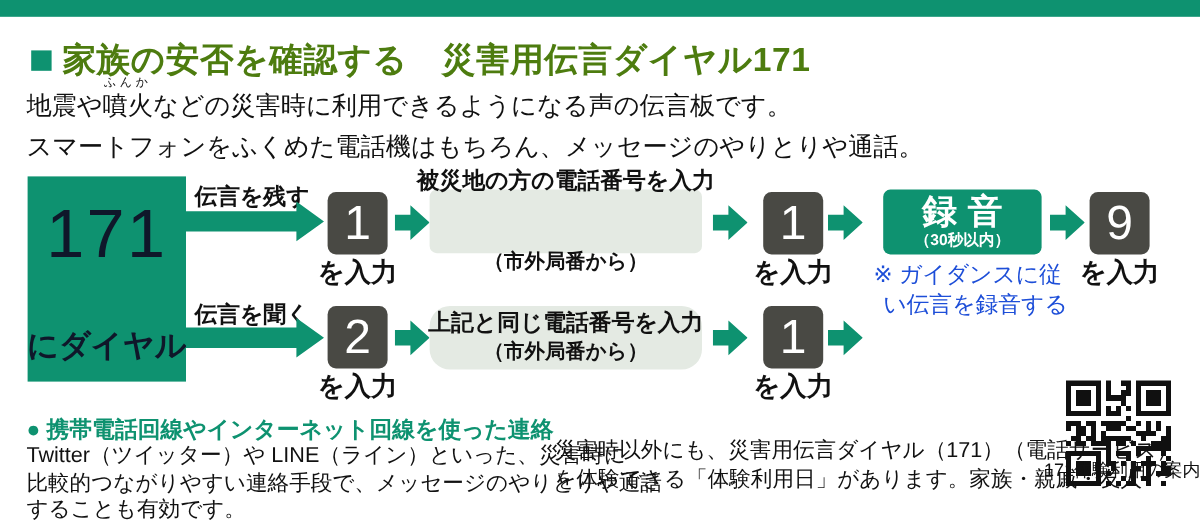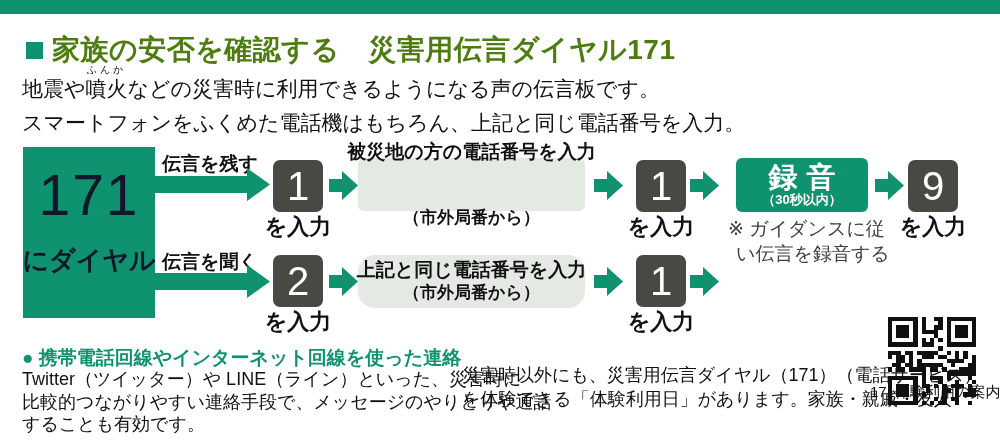--- a/index.html
+++ b/index.html
@@ -17,21 +17,21 @@
   .intro-line1 { top:76px; }
   .intro-line2 { top:110px; }
   .rubywrap { position:relative; display:inline-block; }
   .rubywrap .rt { position:absolute; top:-12px; left:50%; transform:translateX(-50%);
                   font-size:10px; letter-spacing:3px; white-space:nowrap; color:#111; }
 
   
   .dial-box { position:absolute; left:23px; top:147px; width:132px; height:171px; background:#0e9270;
               color:#0f172a; display:flex; flex-direction:column; align-items:center; padding-top:16px; }
   .dial-number { font-size:57px; line-height:64px; font-weight:500; letter-spacing:2px; }
-  .dial-caption { margin-top:18px; font-size:26px; font-weight:bold; line-height:30px; white-space:nowrap; }
+  .dial-caption { margin-top:46px; font-size:26px; font-weight:bold; line-height:30px; white-space:nowrap; }
 
   .branch-label { position:absolute; font-size:19px; font-weight:bold; white-space:nowrap; }
   .arrow { position:absolute; }
   .arrow svg { display:block; }
   .arrow polygon { fill:#0e9270; }
 
   .key { position:absolute; width:50px; height:52px; background:#48483f; background:#494944;
          border-radius:7px; color:#fff; display:flex; align-items:center; justify-content:center;
          font-size:40px; font-weight:500; line-height:1; }
   .keycap { position:absolute; width:90px; text-align:center; font-size:22px; font-weight:bold;
@@ -42,21 +42,21 @@
               justify-content:center; text-align:center; }
   .phonebox .l1 { font-size:19px; font-weight:600; line-height:1.2; white-space:nowrap; }
   .phonebox .l2 { font-size:17px; font-weight:600; line-height:1.25; white-space:nowrap; }
 
   .record-box { position:absolute; left:736px; top:158px; width:132px; height:54px; background:#0e9270;
                 border-radius:6px; color:#fff; display:flex; flex-direction:column; align-items:center;
                 justify-content:center; }
   .record-box .big { font-size:29px; font-weight:bold; line-height:1.05; letter-spacing:9px; margin-left:9px; white-space:nowrap; }
   .record-box .sub { font-size:13px; font-weight:bold; line-height:1.15; white-space:nowrap; }
 
-  .note-line { position:absolute; font-size:19px; color:#404040; white-space:nowrap;text-align:center; }
+  .note-line { position:absolute; font-size:19px; color:#1d4ed8; white-space:nowrap;text-align:center; }
 
   .play-box { position:absolute; left:736px; top:255px; width:132px; height:53px; background:#f0f4ef;
               border:3px solid #2aa07a; border-radius:9px; color:#0e9270; display:flex; align-items:center;
               justify-content:center; font-size:30px; font-weight:bold; letter-spacing:7px; text-indent:7px; }
 
   
   .footer-heading { position:absolute; left:22px; top:345px; font-size:19px; font-weight:bold;
                     color:#0e9270; white-space:nowrap; }
   .para { position:absolute; font-size:18px; line-height:22.5px; color:#111; white-space:nowrap; }
   .para-left { left:22px; top:368px; }
@@ -73,21 +73,21 @@
 <div class="canvas">
 
   <div class="topbar"></div>
 
   <div class="title-row">
     <span class="title-square"></span>
     <span class="title-text">家族の安否を確認する　災害用伝言ダイヤル171</span>
   </div>
 
   <div class="intro-line intro-line1"><span>地震や</span><span class="rubywrap"><span class="rt">ふんか</span><span>噴火</span></span><span>などの災害時に利用できるようになる声の伝言板です。</span></div>
-  <div class="intro-line intro-line2">スマートフォンをふくめた電話機はもちろん、上記と同じ電話番号を入力。</div>
+  <div class="intro-line intro-line2">スマートフォンをふくめた電話機はもちろん、メッセージのやりとりや通話。</div>
 
   <div class="dial-box">
     <div class="dial-number">171</div>
     <div class="dial-caption">にダイヤル</div>
   </div>
 
   <div class="branch-label" style="left:162px; top:151px;">伝言を残す</div>
   <div class="arrow" style="left:155px; top:167px;">
     <svg width="116" height="35" viewBox="0 0 116 35">
         <polygon points="0,9 92,9 92,1 115,17.5 92,34 92,26 0,26"></polygon>

